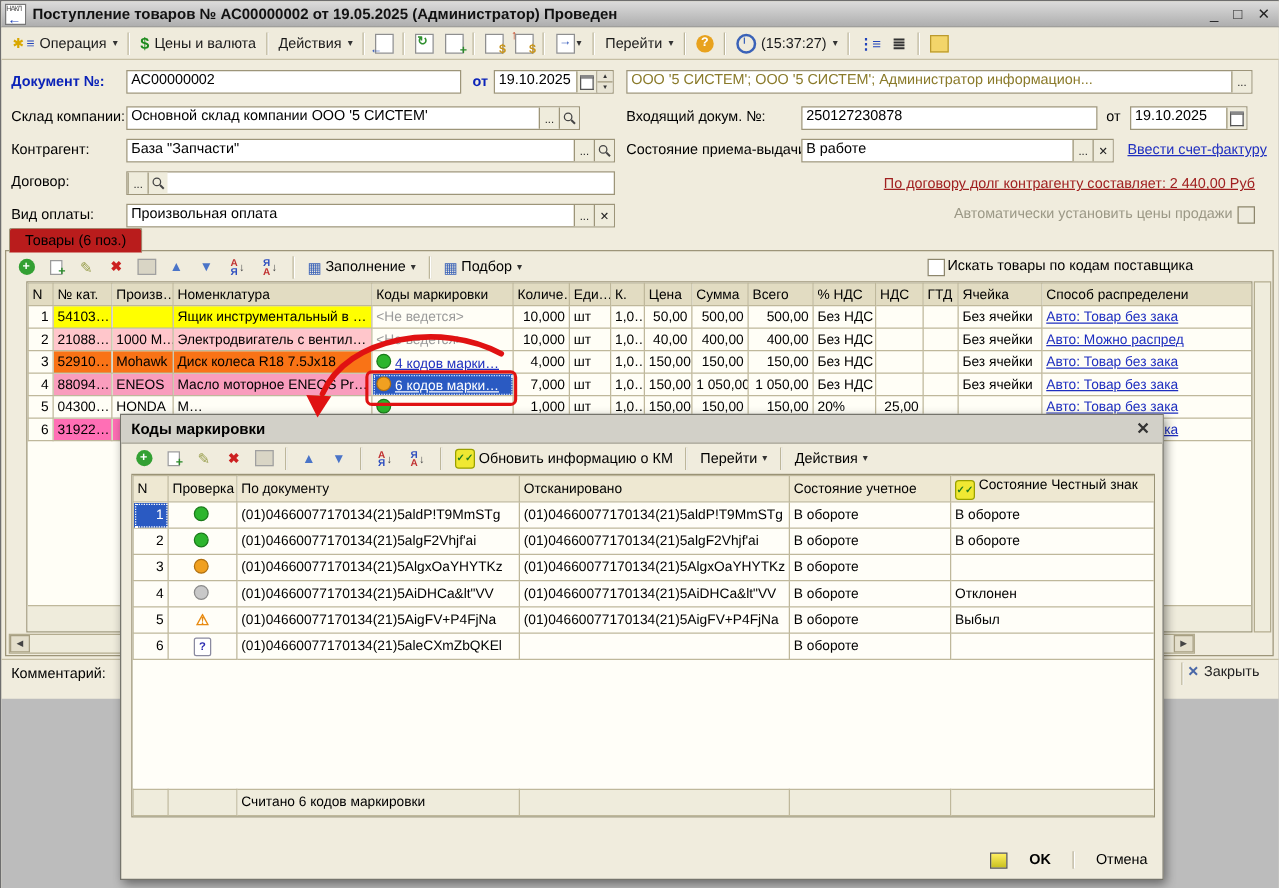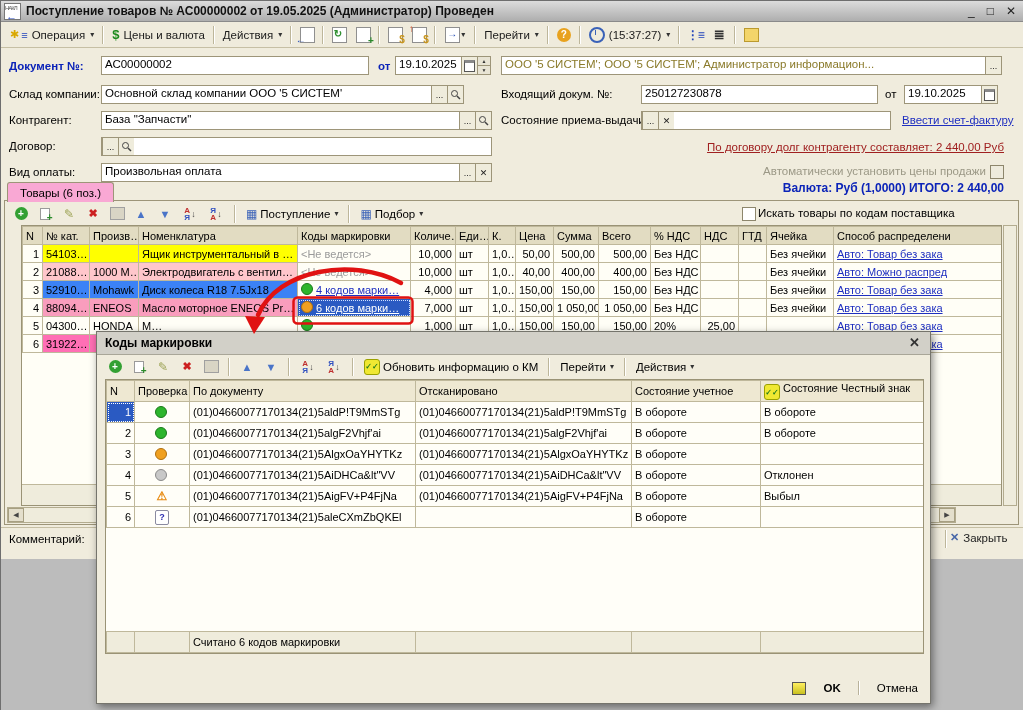--- a/index.html
+++ b/index.html
@@ -41,21 +41,21 @@
   .spin b{flex:1;display:flex;align-items:center;justify-content:center;font-size:5px;color:#333;background:#e8e4d4;font-weight:normal;}
   .spin b+b{border-top:1px solid #9d9579;}
   .orgtx{color:#8a7a2a;}
   .linkb{color:#1f2fc0;text-decoration:underline;font-size:11.5px;}
   .linkr{color:#a02020;text-decoration:underline;font-size:11.5px;}
   .greyt{color:#9b9886;font-size:11.5px;}
   .cb{width:12px;height:12px;background:#fff;border:1px solid #8d866c;display:inline-block;}
   .cbdis{background:#eeebdd;}
   .curr{color:#0b23b8;font-weight:bold;font-size:12px;}
   
-  .tab{position:absolute;left:6px;top:181px;height:19px;padding:0 12px;background:#f9a8d4;border:1px solid #9d9579;border-bottom:none;border-radius:3px 3px 0 0;font-size:11.5px;display:flex;align-items:center;z-index:2;}
+  .tab{position:absolute;left:6px;top:181px;height:19px;padding:0 12px;background:#b91c1c;border:1px solid #9d9579;border-bottom:none;border-radius:3px 3px 0 0;font-size:11.5px;display:flex;align-items:center;z-index:2;}
   .panel{position:absolute;left:3px;top:199px;width:1015px;height:325px;border:1px solid #9d9579;background:#f0ecdd;box-sizing:border-box;}
   .ttb{position:absolute;left:10px;top:202px;height:21px;display:flex;align-items:center;gap:4px;}
   .tbtn2{display:flex;align-items:center;gap:3px;padding:0 3px;height:20px;font-size:11.5px;}
   .cg{width:13px;height:13px;border-radius:50%;background:#33a033;color:#fff;font-weight:bold;font-size:10px;display:flex;align-items:center;justify-content:center;line-height:10px;}
   .ic-copy{position:relative;width:13px;height:13px;}
   .ic-copy::before{content:"";position:absolute;left:1px;top:1px;width:8px;height:10px;background:#fff;border:1px solid #9a9a9a;}
   .ic-copy::after{content:"+";position:absolute;right:-1px;bottom:-3px;color:#2a8a2a;font-weight:bold;font-size:10px;}
   .pencil{color:#9aa050;font-size:12px;}
   .delx{color:#cc2020;font-weight:bold;font-size:11px;}
   .ee{width:13px;height:11px;background:#d9d5c5;border:1px solid #a0a0a0;}
@@ -68,21 +68,21 @@
   
   .tblbox{position:absolute;left:20px;top:224px;width:981px;height:281px;background:#fffef6;border:1px solid #9a9376;box-sizing:border-box;overflow:hidden;}
   table.grid{border-collapse:collapse;table-layout:fixed;font-size:11px;width:100%;}
   .grid th{background:#e2dcc2;font-weight:normal;text-align:left;}
   .grid th,.grid td{border:1px solid #bfb89b;padding:0 3px;height:18px;overflow:hidden;white-space:nowrap;box-sizing:border-box;}
   .num{text-align:right;}
   .na{color:#9a9a9a;}
   .cl{color:#1f2fc0;text-decoration:underline;}
   .c-y{background:#ffff00;}
   .c-p1{background:#ffc6cb;}
-  .c-sa{background:#3b82f6;}
+  .c-sa{background:#f97316;}
   .c-p2{background:#f99dbd;}
   .c-mg{background:#ff6fb5;}
   .dot{display:inline-block;width:10px;height:10px;border-radius:50%;vertical-align:-1px;margin-right:3px;}
   .dg{background:#2db52d;border:1px solid #1a7a1a;}
   .do{background:#f0a020;border:1px solid #b07010;}
   .dn{background:#c8c8c8;border:1px solid #8a8a8a;}
   .selc{background:#2a5ac2;outline:1px dotted #cfe0ff;outline-offset:-2px;}
   .selc a{color:#fff;}
   .footstrip{position:absolute;left:0;bottom:0;width:100%;height:20px;background:#efecdc;border-top:1px solid #bfb89b;}
   .vscroll{position:absolute;left:1002px;top:224px;width:14px;height:281px;background:#efecdc;border:1px solid #b3ac8f;box-sizing:border-box;}
@@ -264,20 +264,21 @@
     <span class="bt">...</span>
     <span class="bt">
         <svg width="11" height="11">
           <circle cx="4.5" cy="4.5" r="3" stroke="#444" fill="none"></circle>
           <line x1="7" y1="7" x2="10" y2="10" stroke="#444" stroke-width="1.5"></line>
         </svg>
       </span>
   </div>
   <span class="lb" style="left:500px;top:113px;">Состояние приема-выдачи:</span>
   <div class="fld" style="left:640px;top:110px;width:250px;">
+    <span class="tx">В работе</span>
     <span class="bt">...</span>
     <span class="bt">✕</span>
   </div>
   <a class="linkb abs" style="left:901px;top:113px;">Ввести счет-фактуру</a>
 
   <span class="lb" style="left:8px;top:139px;">Договор:</span>
   <div class="fld" style="left:100px;top:136px;width:391px;">
     <span class="bt">...</span>
     <span class="bt">
         <svg width="11" height="11">
@@ -290,21 +291,20 @@
 
   <span class="lb" style="left:8px;top:165px;">Вид оплаты:</span>
   <div class="fld" style="left:100px;top:162px;width:391px;">
     <span class="tx">Произвольная оплата</span>
     <span class="bt">...</span>
     <span class="bt">✕</span>
   </div>
   <span class="greyt abs" style="right:38px;top:164px;">Автоматически установить цены продажи</span>
   <span class="cb cbdis abs" style="right:20px;top:164px;"></span>
 
-  <span class="curr abs" style="right:20px;top:180px;">Валюта: Руб (1,0000) ИТОГО: 2 440,00</span>
 
   <div class="tab">
       <span>Товары (6 поз.)</span>
     </div>
   <div class="panel"></div>
 
   <div class="ttb">
     <span class="ib" style="width:20px;">
         <span class="cg">+</span>
       </span>
@@ -340,21 +340,21 @@
           <span class="col">
             <span class="z">Я</span>
             <span class="a">А</span>
           </span>
           <span class="ar">↓</span>
         </span>
       </span>
     <i class="vsep"></i>
     <div class="tbtn2">
       <span class="gridic">▦</span>
-      <span>Поступление</span>
+      <span>Заполнение</span>
         <span class="dd">▾</span>
     </div>
     <i class="vsep"></i>
     <div class="tbtn2">
       <span class="gridic">▦</span>
       <span>Подбор</span>
         <span class="dd">▾</span>
     </div>
   </div>
   <span class="cb abs" style="left:741px;top:206px;"></span>

